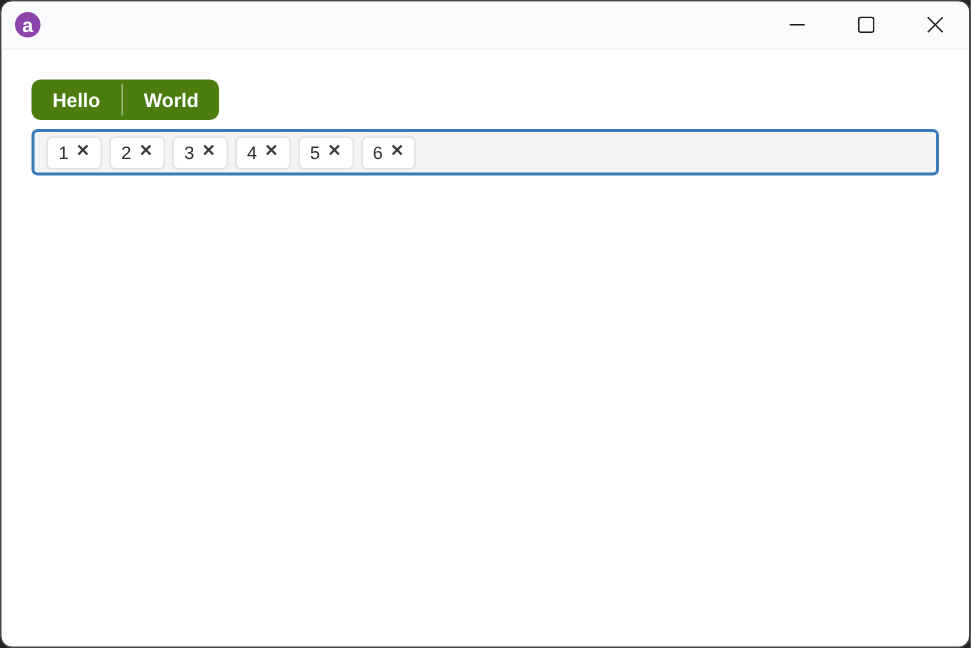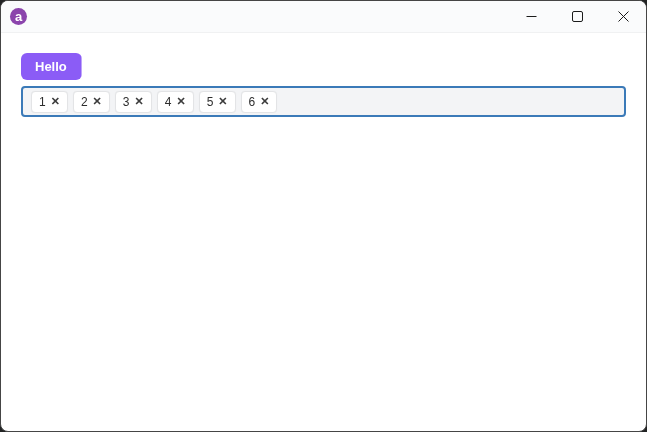--- a/index.html
+++ b/index.html
@@ -70,21 +70,21 @@
     cursor: default;
   }
   .cap-btn svg { display: block; }
   
   .client {
     padding: 20px;
   }
   .seg-control {
     display: inline-flex;
     align-items: stretch;
-    background: #8b5cf6;
+    background: #4d7c0f;
     border-radius: 6px;
     height: 27px;
     overflow: hidden;
   }
   .seg-btn {
     background: transparent;
     border: none;
     color: #ffffff;
     font-family: "Liberation Sans", sans-serif;
     font-weight: 700;
@@ -165,20 +165,21 @@
         </span>
       </button>
     </div>
   </div>
 
   <div class="client">
 
     <div class="seg-control">
       <button class="seg-btn">Hello</button>
       <div class="seg-divider"></div>
+      <button class="seg-btn">World</button>
     </div>
 
     <div class="chip-box">
       <span class="chip">
         <span class="chip-label">1</span>
         <span class="chip-x">✕</span>
       </span>
       <span class="chip">
         <span class="chip-label">2</span>
         <span class="chip-x">✕</span>

